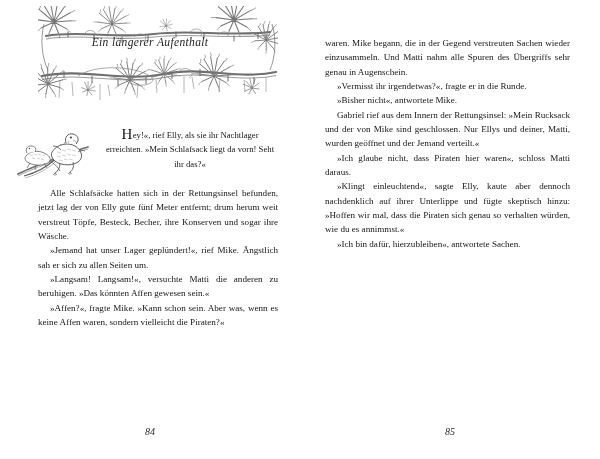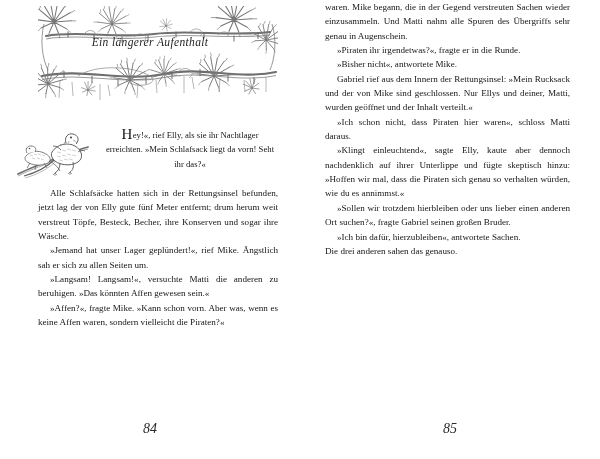--- a/index.html
+++ b/index.html
@@ -104,25 +104,25 @@
   .smallish { font-size: 8.7px; }
 
   .after-opening { margin-top: 12px; }
 
   .folio {
     position: absolute;
     bottom: 22px;
     left: 0;
     right: 0;
     text-align: center;
-    font-size: 14px;
+    font-size: 10px;
     font-style: italic;
     color: #2a2a2a;
   }
-  .page-right .body-top { }
+  .page-right .body-top { margin-top: 36px; }
 </style>
 </head>
 <body>
 
 <div class="spread">
 
   <div class="page page-left">
 
     <div class="chapter-head">
       <svg viewBox="0 0 240 112" preserveAspectRatio="none" aria-hidden="true">
@@ -287,35 +287,33 @@
 
       <div class="opening-text">
         <span class="dropcap">H</span><span class="smallish">ey!«, rief Elly, als sie ihr Nachtlager erreichten. »Mein Schlafsack liegt da vorn! Seht ihr das?«</span>
       </div>
     </div>
 
     <div class="col after-opening">
       <p>Alle Schlafsäcke hatten sich in der Rettungsinsel befunden, jetzt lag der von Elly gute fünf Meter entfernt; drum herum weit verstreut Töpfe, Besteck, Becher, ihre Konserven und sogar ihre Wäsche.</p>
       <p>»Jemand hat unser Lager geplündert!«, rief Mike. Ängstlich sah er sich zu allen Seiten um.</p>
       <p>»Langsam! Langsam!«, versuchte Matti die anderen zu beruhigen. »Das könnten Affen gewesen sein.«</p>
-      <p>»Affen?«, fragte Mike. »Kann schon vorn. Aber was, wenn es keine Affen waren, sondern vielleicht die Piraten?«</p>
+      <p>»Affen?«, fragte Mike. »Kann schon sein. Aber was, wenn es keine Affen waren, sondern vielleicht die Piraten?«</p>
     </div>
 
     <div class="folio">84</div>
   </div>
 
   <div class="page page-right">
     <div class="col body-top">
       <p class="noindent">waren. Mike begann, die in der Gegend verstreuten Sachen wieder einzusammeln. Und Matti nahm alle Spuren des Übergriffs sehr genau in Augenschein.</p>
-      <p>»Piraten ihr irgendetwas?«, fragte er in die Runde.</p>
+      <p>»Vermisst ihr irgendetwas?«, fragte er in die Runde.</p>
       <p>»Bisher nicht«, antwortete Mike.</p>
-      <p>Gabriel rief aus dem Innern der Rettungsinsel: »Mein Rucksack und der von Mike sind geschlossen. Nur Ellys und deiner, Matti, wurden geöffnet und der Inhalt verteilt.«</p>
-      <p>»Ich schon nicht, dass Piraten hier waren«, schloss Matti daraus.</p>
+      <p>Gabriel rief aus dem Innern der Rettungsinsel: »Mein Rucksack und der von Mike sind geschlossen. Nur Ellys und deiner, Matti, wurden geöffnet und der Jemand verteilt.«</p>
+      <p>»Ich glaube nicht, dass Piraten hier waren«, schloss Matti daraus.</p>
       <p>»Klingt einleuchtend«, sagte Elly, kaute aber dennoch nachdenklich auf ihrer Unterlippe und fügte skeptisch hinzu: »Hoffen wir mal, dass die Piraten sich genau so verhalten würden, wie du es annimmst.«</p>
-      <p>»Sollen wir trotzdem hierbleiben oder uns lieber einen anderen Ort suchen?«, fragte Gabriel seinen großen Bruder.</p>
       <p>»Ich bin dafür, hierzubleiben«, antwortete Sachen.</p>
-      <p class="noindent">Die drei anderen sahen das genauso.</p>
     </div>
 
     <div class="folio">85</div>
   </div>
 
 </div>
 
 </body></html>

